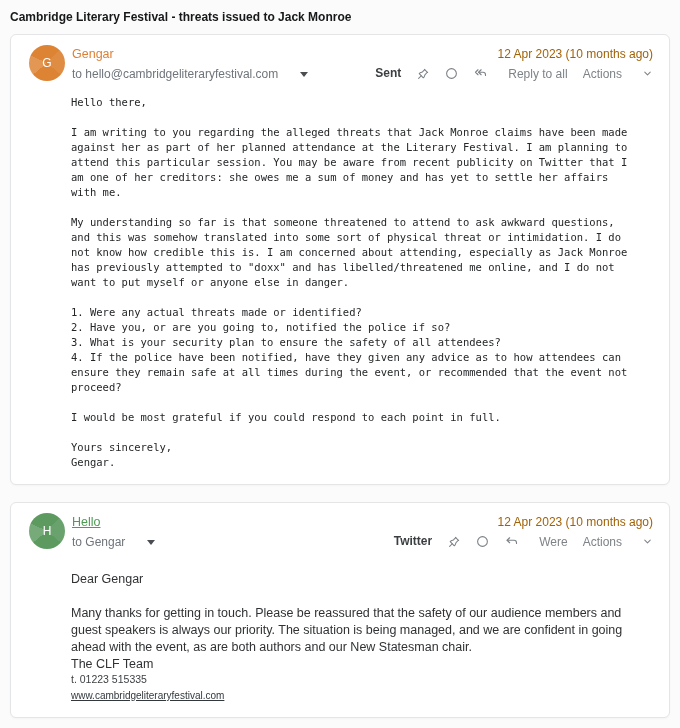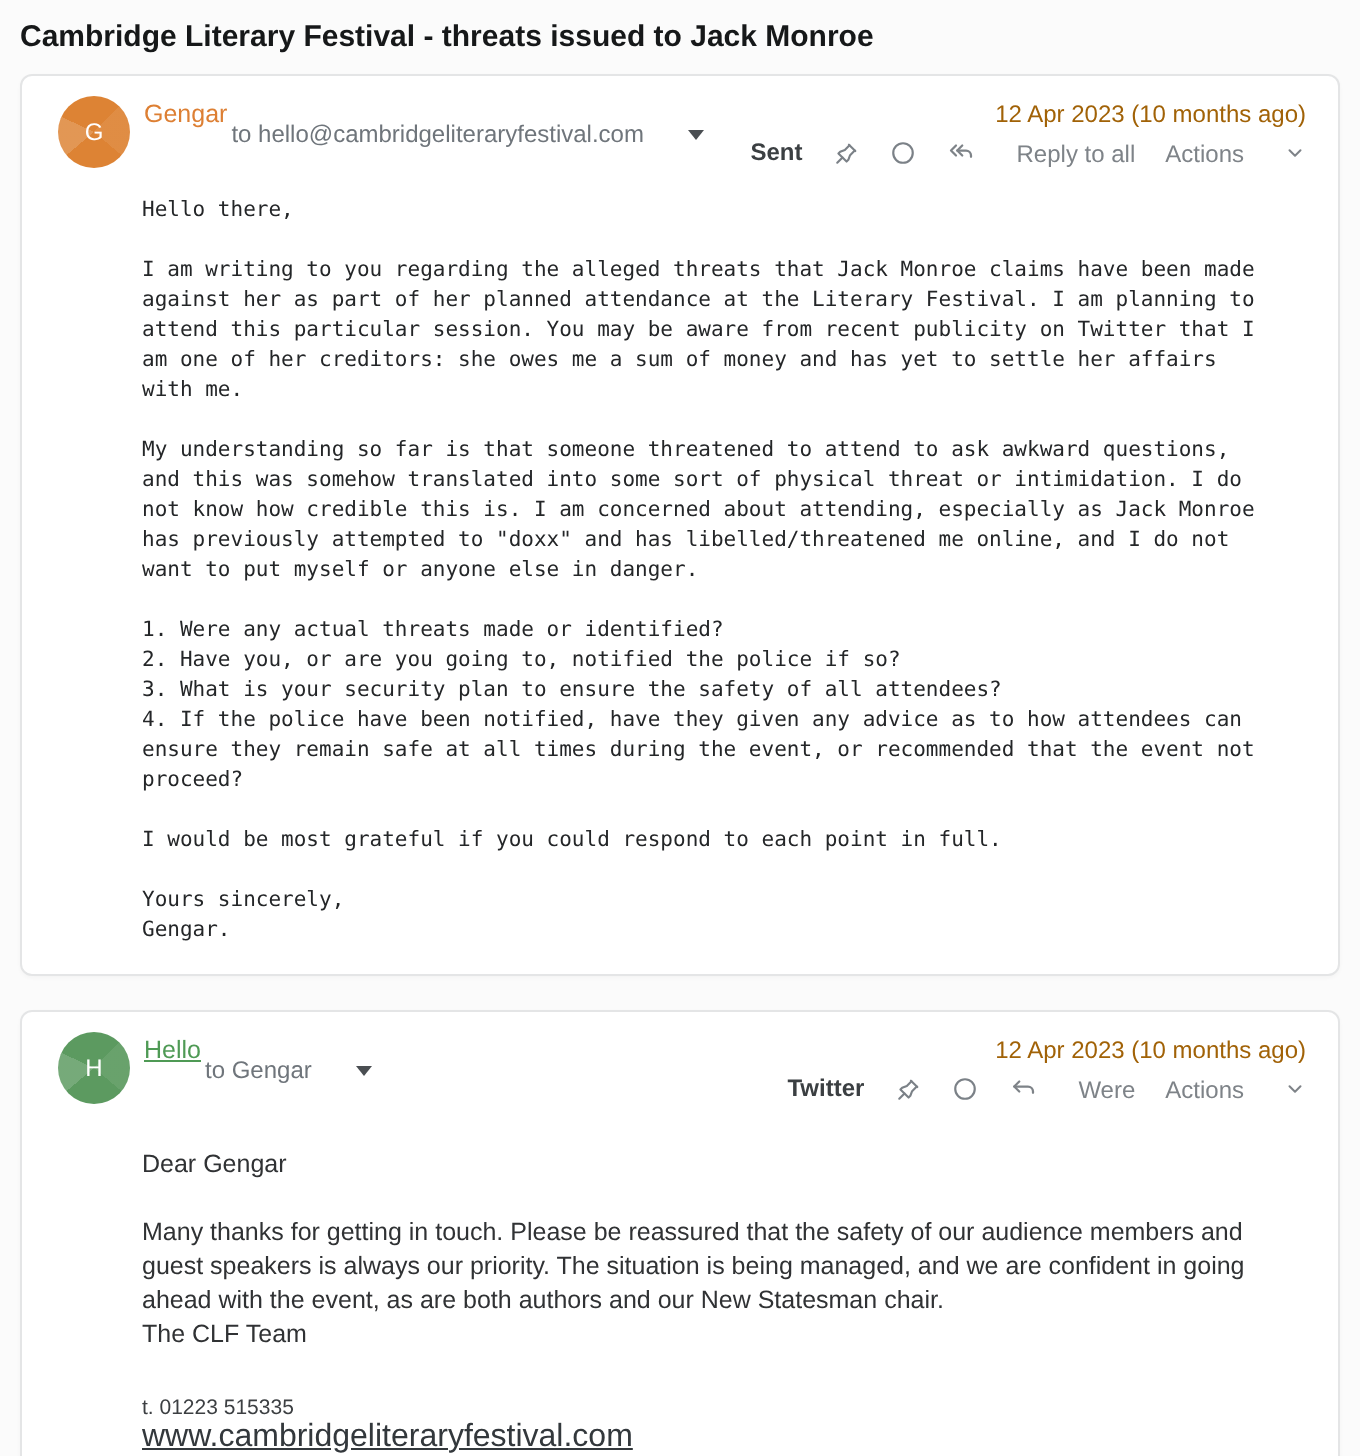--- a/index.html
+++ b/index.html
@@ -4,21 +4,21 @@
 <style>
   * { margin: 0; padding: 0; box-sizing: border-box; }
   html, body { width: 680px; height: 728px; overflow: hidden; }
   body {
     background: #fbfbfb;
     font-family: "Liberation Sans", sans-serif;
     color: #2b2e30;
   }
   .page { padding: 8px 10px 0 10px; }
   .thread-title {
-    font-size: 15px;
+    font-size: 12px;
     font-weight: 700;
     color: #161819;
     padding: 2px 0 10px 0;
   }
   .email-card {
     background: #ffffff;
     border: 1px solid #e4e5e6;
     border-radius: 6px;
     box-shadow: 0 1px 2px rgba(0,0,0,.03);
     margin-bottom: 17px;
@@ -42,21 +42,21 @@
     background-image: conic-gradient(from 230deg,
       rgba(255,255,255,.16) 0 65deg, rgba(255,255,255,0) 65deg 175deg,
       rgba(255,255,255,.08) 175deg 260deg, rgba(255,255,255,0) 260deg);
   }
   .avatar.green {
     background-color: #5c9a60;
     background-image: conic-gradient(from 230deg,
       rgba(255,255,255,.16) 0 65deg, rgba(255,255,255,0) 65deg 175deg,
       rgba(255,255,255,.08) 175deg 260deg, rgba(255,255,255,0) 260deg);
   }
-  .sender-lines { display: flex; gap: 2px; padding-top: 2px; }
+  .sender-lines { display: flex; flex-direction: column; gap: 2px; padding-top: 2px; justify-content: space-between; }
   .sender-name { font-size: 12.5px; font-weight: 500; }
   .sender-name.orange { color: #dd7f33; }
   .sender-name.green { color: #4f9a55; text-decoration: underline; }
   .recipient-line {
     font-size: 12px; color: #6f757b;
     display: flex; align-items: center; gap: 22px;
   }
   .dd-triangle {
     width: 0; height: 0;
     border-left: 4px solid transparent;
@@ -88,24 +88,24 @@
     max-width: 570px;
   }
   .body-sans {
     font-size: 12.5px;
     line-height: 17px;
     color: #303234;
     white-space: pre-wrap;
     max-width: 557px;
     padding-top: 8px;
   }
-  .phone-line { font-size: 10.5px; color: #3c3f42; margin-top: 22px; }
+  .phone-line { font-size: 10.5px; color: #3c3f42; }
   .website-link {
     display: inline-block;
-    font-size: 16px; color: #33383c;
+    font-size: 10px; color: #33383c;
     text-decoration: underline;
     margin-top: 0; cursor: pointer;
   }
 </style>
 </head>
 <body>
 
 <div class="page">
 
   <div class="thread-title">Cambridge Literary Festival - threats issued to Jack Monroe</div>

